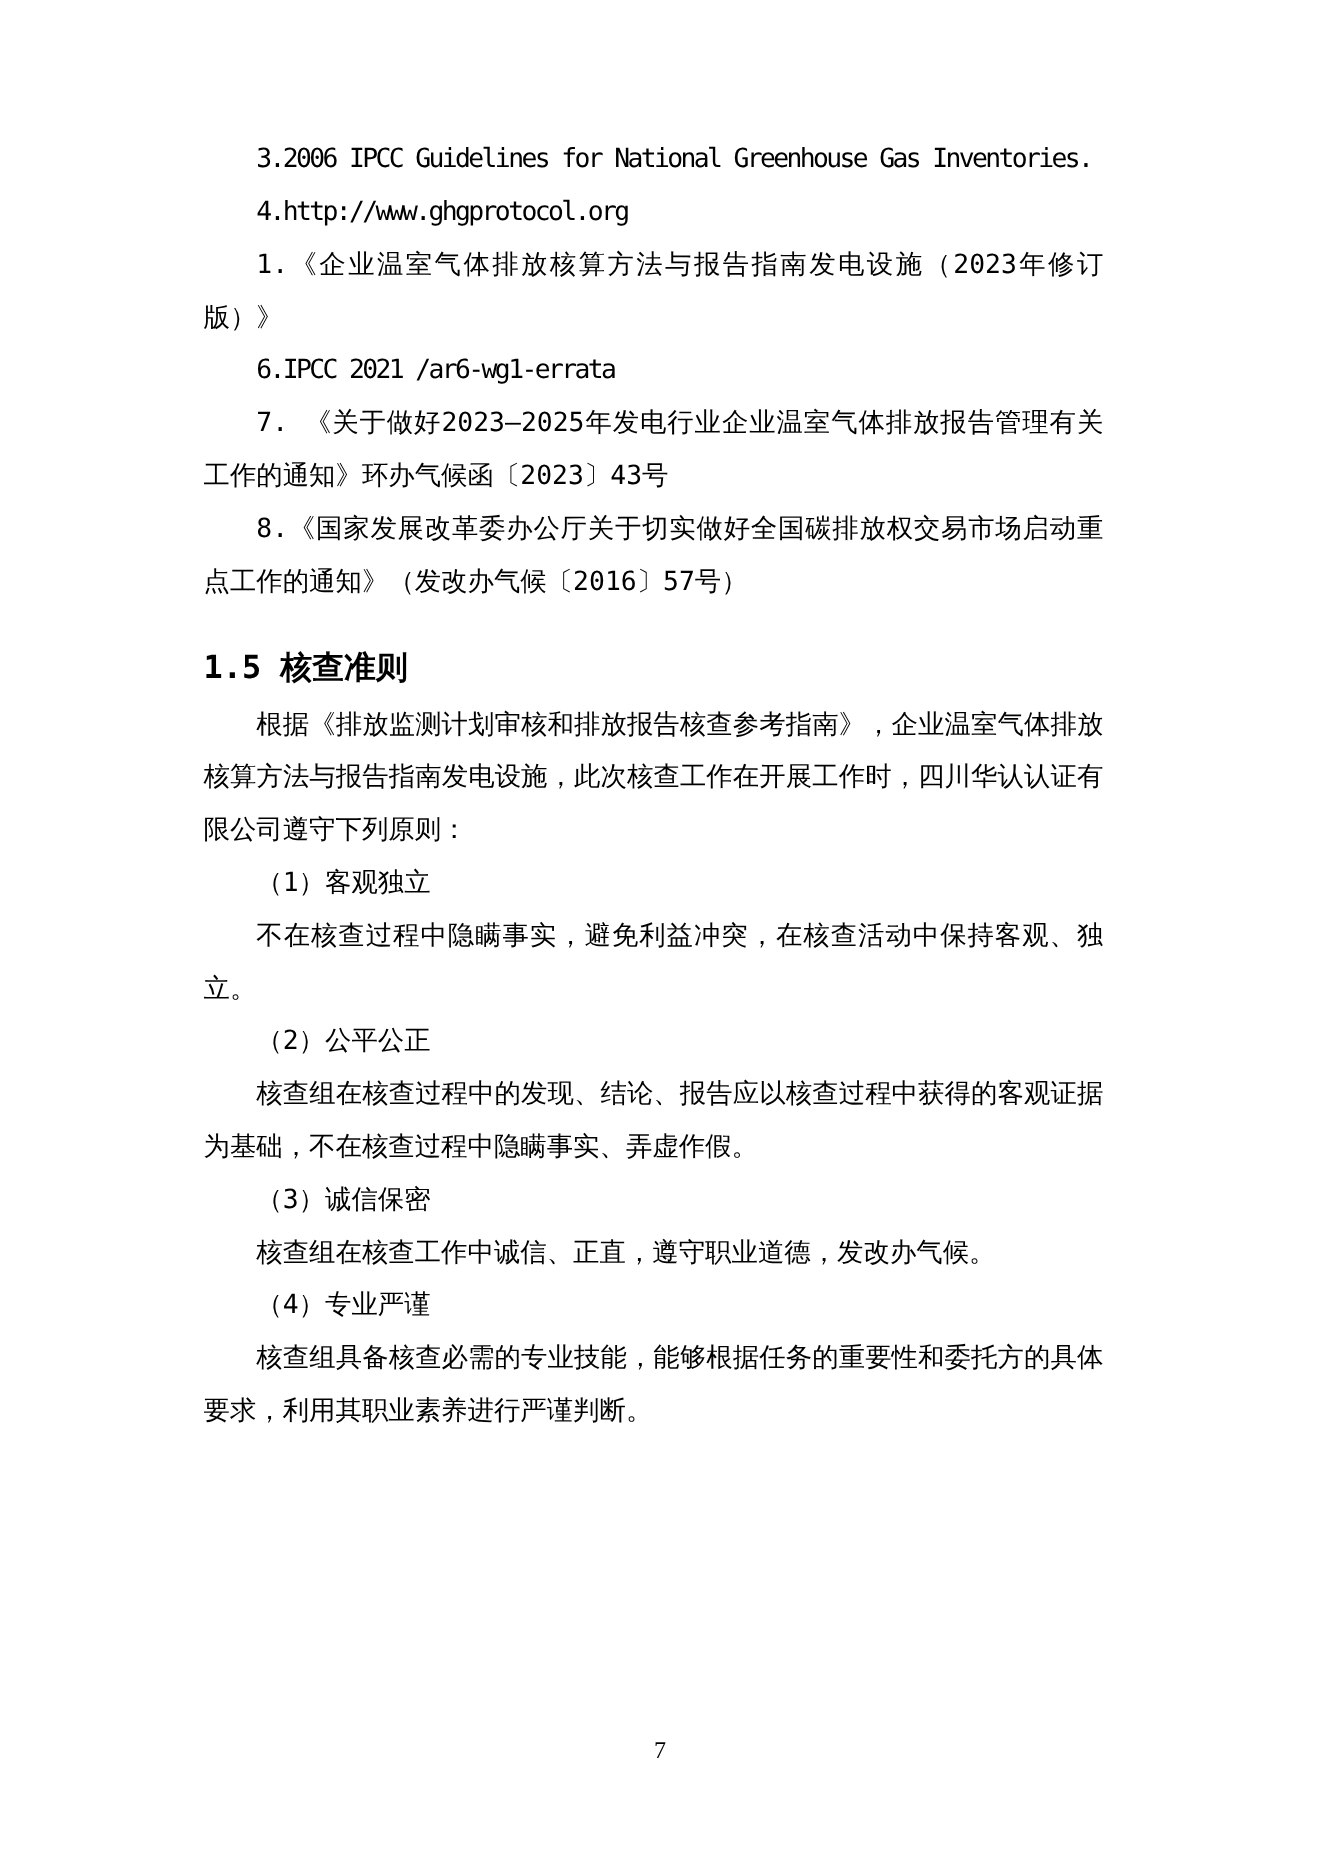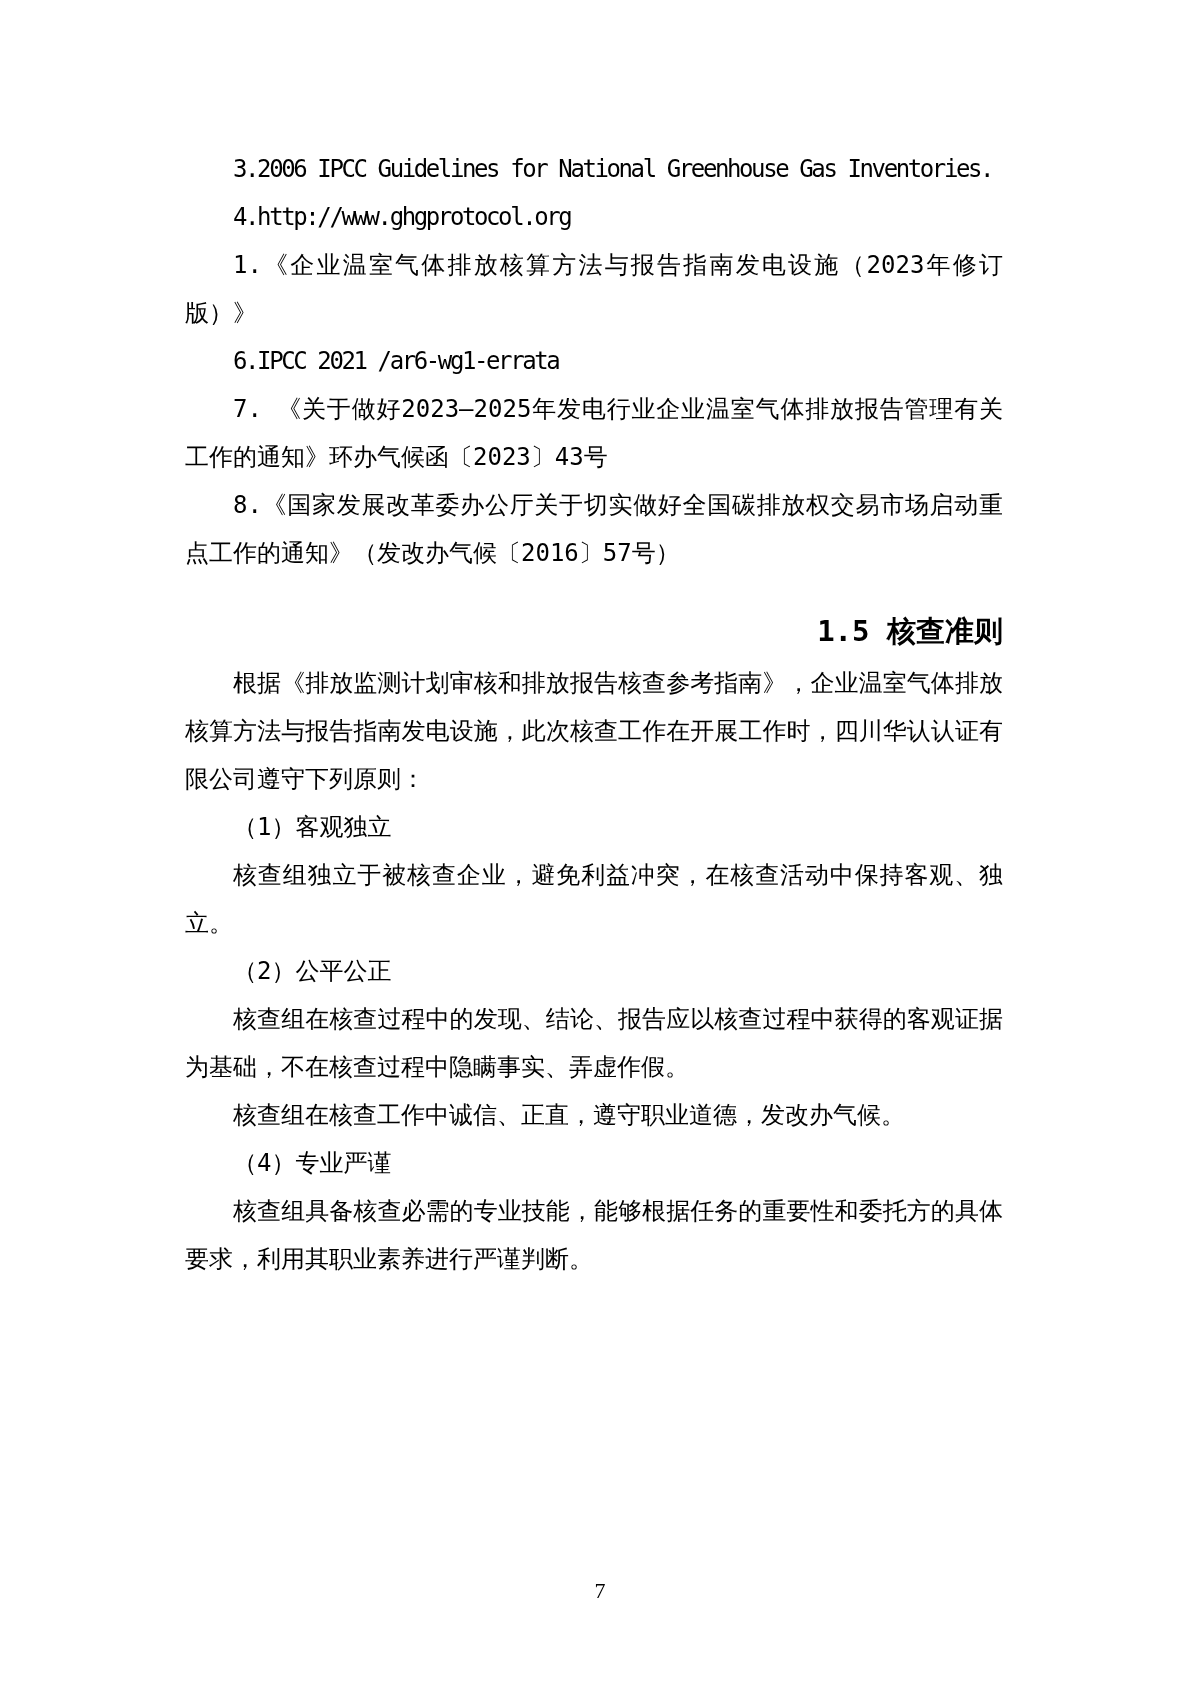--- a/index.html
+++ b/index.html
@@ -16,21 +16,21 @@
     width: 1200px;
     height: 1696px;
     background: #ffffff;
     overflow: hidden;
     font-family: "DejaVu Sans Mono", "Liberation Mono", monospace;
   }
 
   .content {
     position: absolute;
     left: 185px;
-    top: 145px;
+    top: 120px;
     width: 818px;
   }
 
   .line {
     font-size: 24px;
     line-height: 48px;
     text-indent: 48px;
     text-align: justify;
     color: #000000;
   }
@@ -39,21 +39,21 @@
   .latin {
     letter-spacing: -2.4px;
   }
 
   .heading {
     font-size: 29px;
     line-height: 52px;
     font-weight: bold;
     margin-top: 28px;
     margin-bottom: 2px;
-    text-align: right;
+    text-align: left;
     color: #000000;
   }
 
   .page-number {
     position: absolute;
     top: 1576px;
     left: 0;
     width: 100%;
     text-align: center;
     font-family: "Liberation Serif", serif;
@@ -78,25 +78,26 @@
 
     <p class="line">7. 《关于做好2023—2025年发电行业企业温室气体排放报告管理有关工作的通知》环办气候函〔2023〕43号</p>
 
     <p class="line">8.《国家发展改革委办公厅关于切实做好全国碳排放权交易市场启动重点工作的通知》（发改办气候〔2016〕57号）</p>
 
     <h2 class="heading">1.5 核查准则</h2>
 
     <p class="line">根据《排放监测计划审核和排放报告核查参考指南》，企业温室气体排放核算方法与报告指南发电设施，此次核查工作在开展工作时，四川华认认证有限公司遵守下列原则：</p>
 
     <p class="line">（1）客观独立</p>
-    <p class="line">核查组独立于被核查企业，避免利益冲突，在核查活动中保持客观、独立。</p>
+    <p class="line">不在核查过程中隐瞒事实，避免利益冲突，在核查活动中保持客观、独立。</p>
 
     <p class="line">（2）公平公正</p>
     <p class="line">核查组在核查过程中的发现、结论、报告应以核查过程中获得的客观证据为基础，不在核查过程中隐瞒事实、弄虚作假。</p>
 
+    <p class="line">（3）诚信保密</p>
     <p class="line">核查组在核查工作中诚信、正直，遵守职业道德，发改办气候。</p>
 
     <p class="line">（4）专业严谨</p>
     <p class="line">核查组具备核查必需的专业技能，能够根据任务的重要性和委托方的具体要求，利用其职业素养进行严谨判断。</p>
 
   </div>
 
   <div class="page-number">7</div>
 </div>
 

